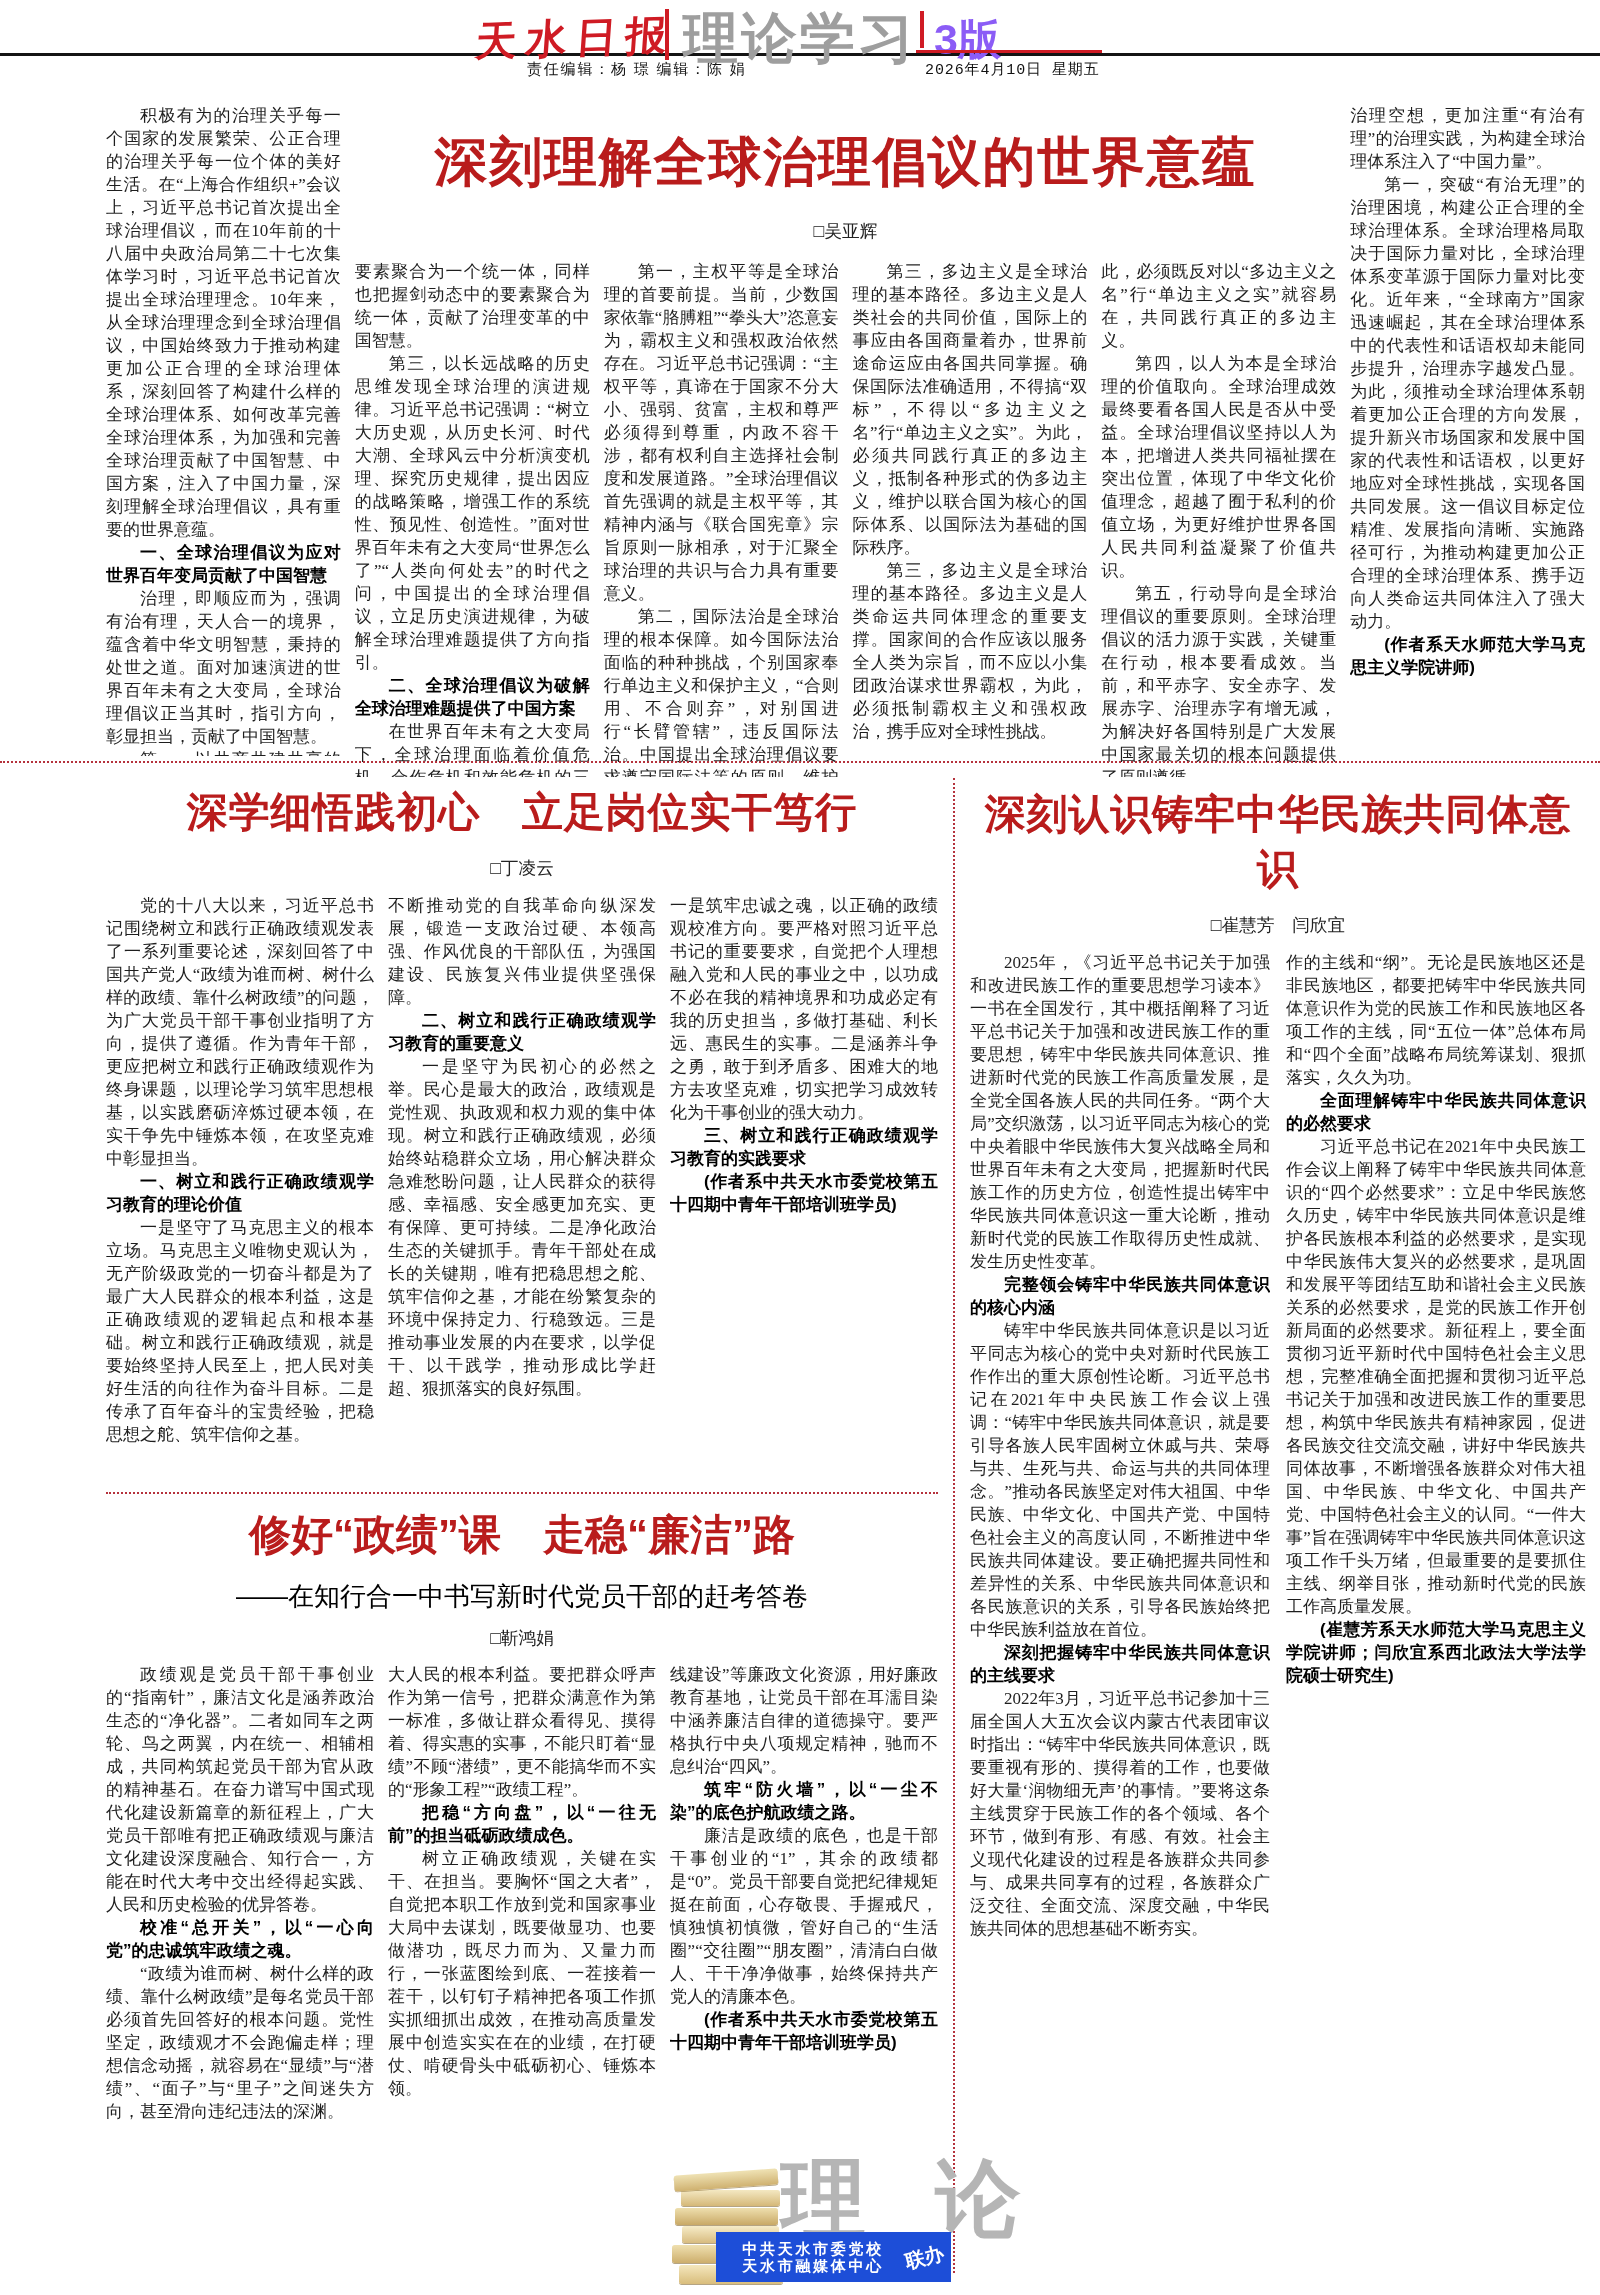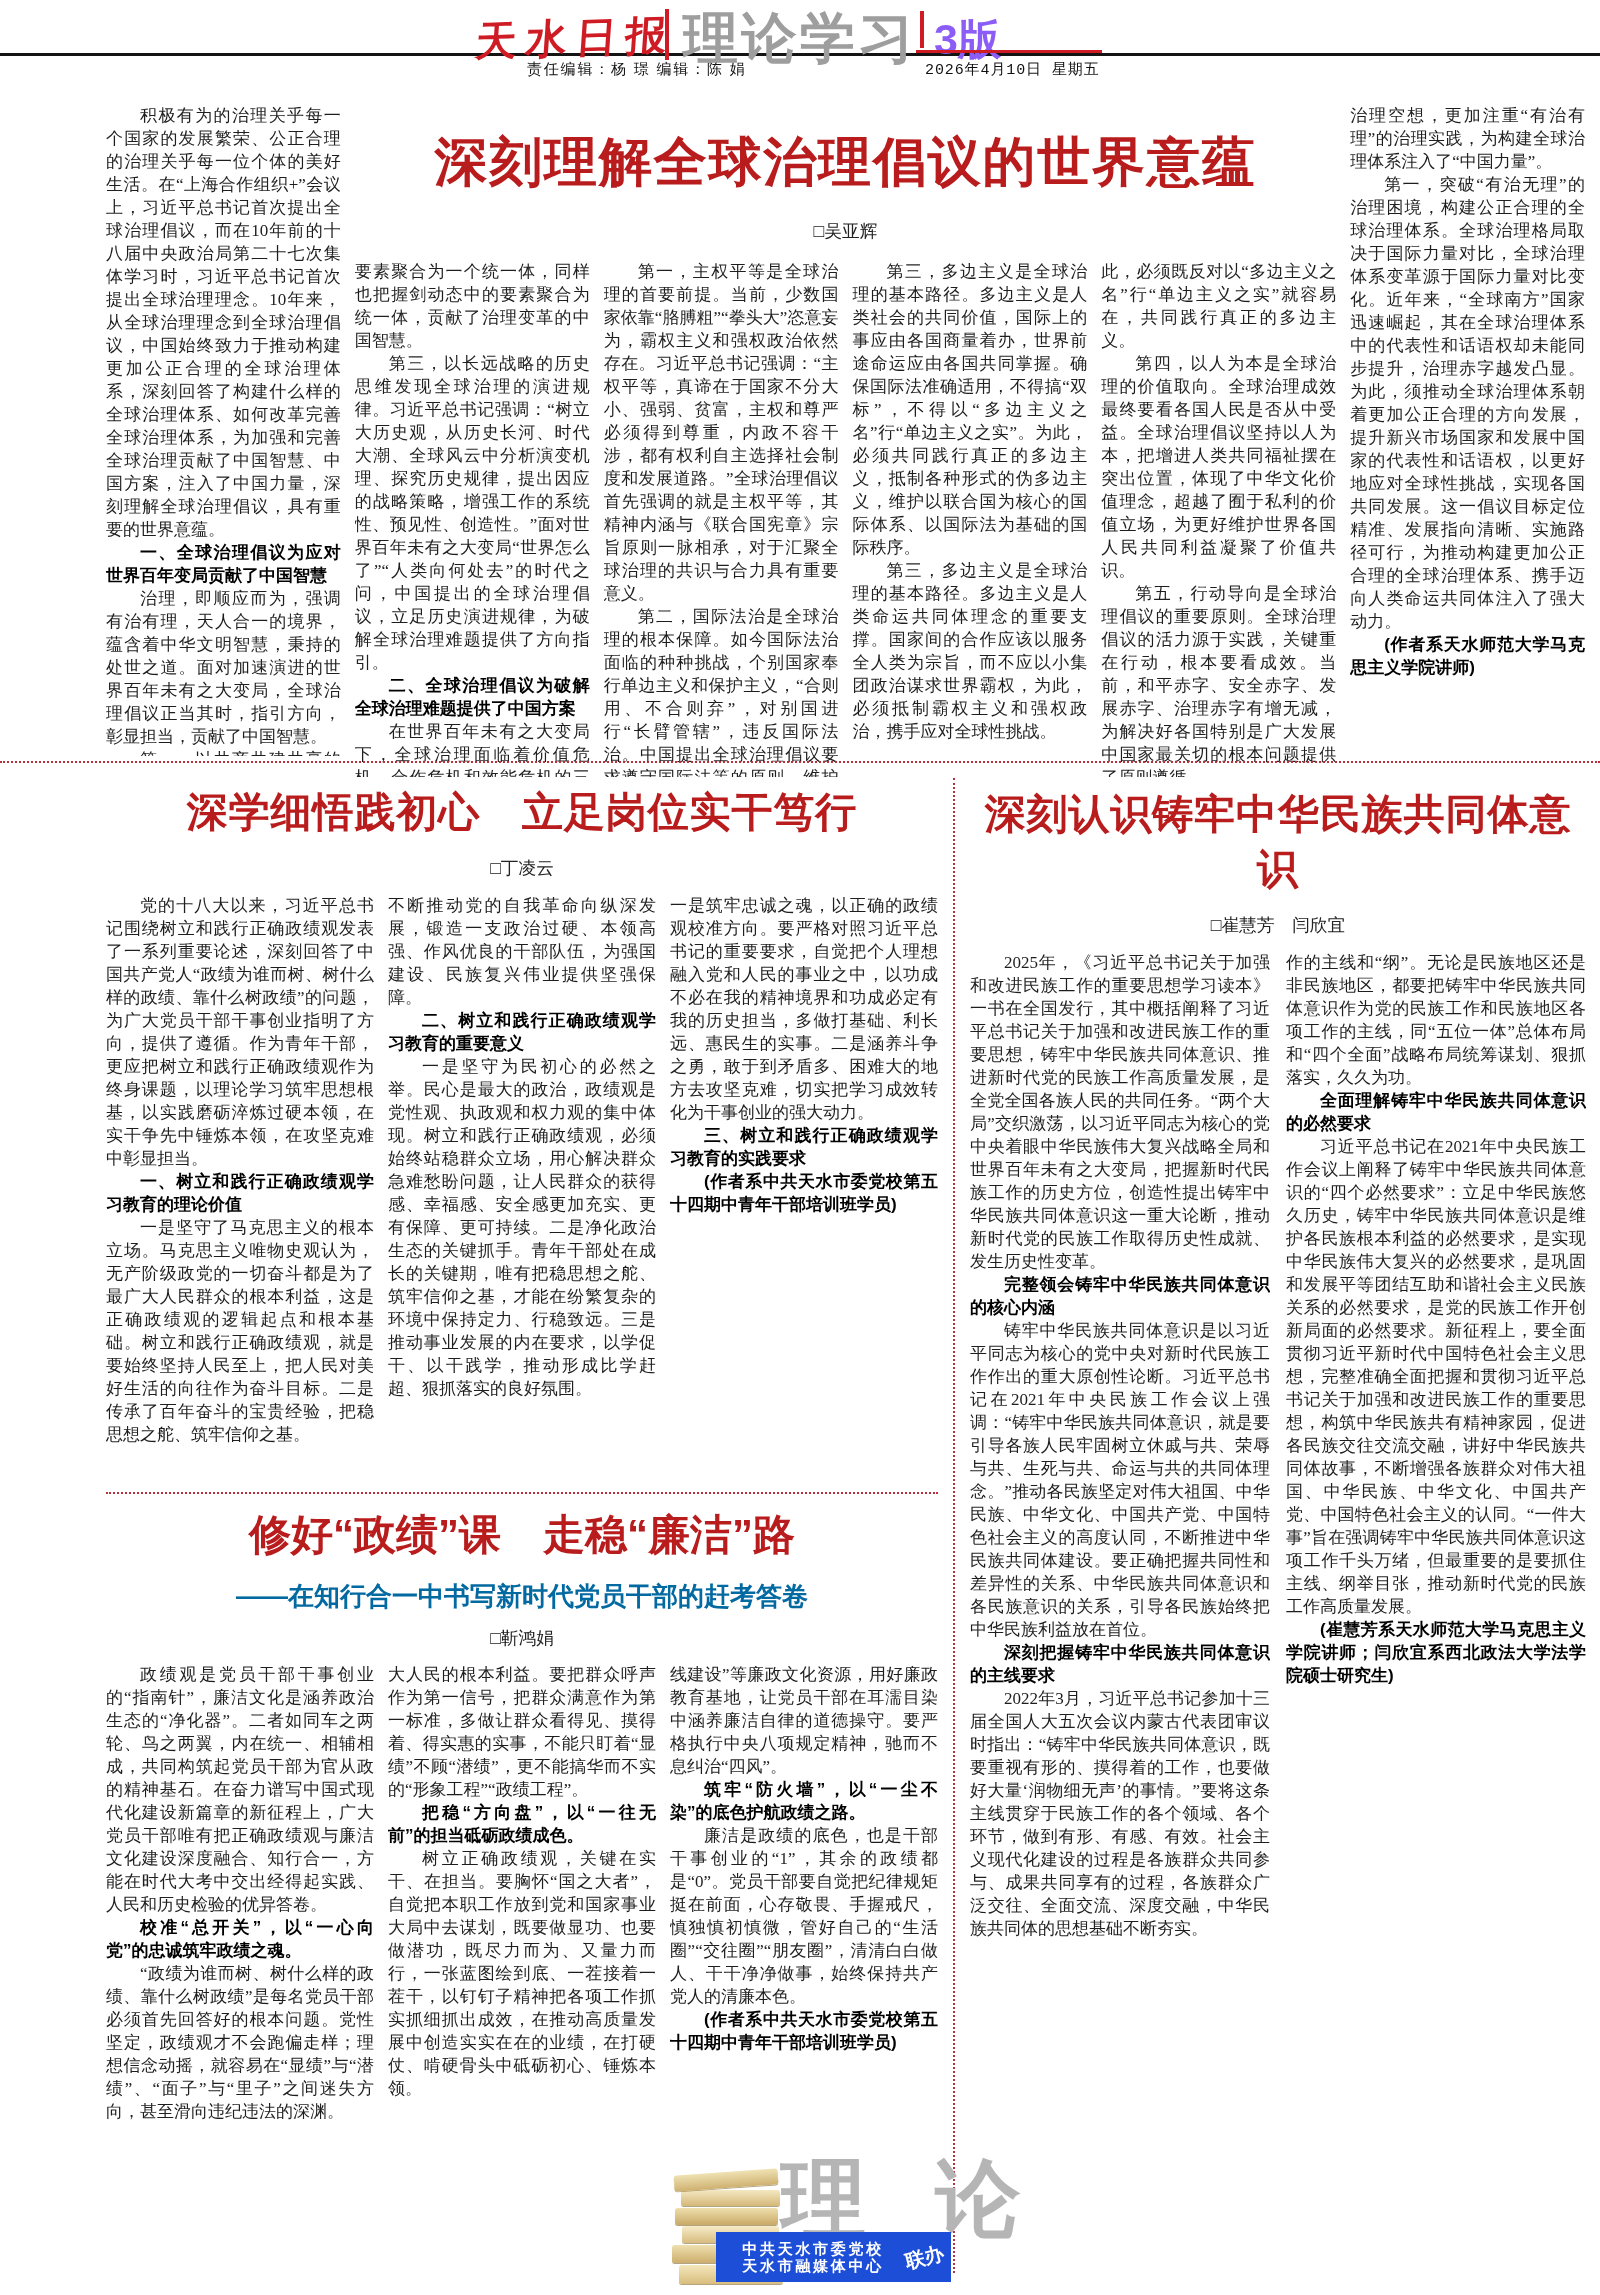--- a/index.html
+++ b/index.html
@@ -58,21 +58,21 @@
   
   .lower { position: absolute; left: 106px; top: 778px; width: 1479px; height: 1504px;
     display: grid; grid-template-columns: 832px 32px 616px; }
   .vdiv { width: 0; border-left: 2.7px dotted #b5323c; height: 1495px; margin: 0 auto; }
   
   .art2 .headline { font-size: 41px; letter-spacing: 0.9px; margin-top: 7px; }
   .art2 .byline { margin: 16px 0 14px 0; }
   .art2 .body3 { display: grid; grid-template-columns: repeat(3, 1fr); column-gap: 14px; height: 586px; }
   .hdiv-left { border-top: 2.7px dotted #b5323c; margin: 12.4px 0 8.8px 0; }
   .art4 .headline { font-size: 42px; margin-top: 12.4px; }
-  .art4 .subhead { text-align: center; font-size: 26px; font-weight: 700; color: #0369a1;
+  .art4 .subhead { text-align: center; font-size: 26px; font-weight: 400; color: #000000;
     font-family: "Liberation Sans","DejaVu Sans",sans-serif; margin-top: 16px; }
   .art4 .byline { margin: 12.4px 0 12.4px 0; }
   .art4 .body3 { display: grid; grid-template-columns: repeat(3, 1fr); column-gap: 14px; height: 625px; }
   .art4 .col3wrap { display: flex; flex-direction: column; gap: 28px; }
   .art4 .col3wrap .txt { flex: 1 1 auto; overflow: hidden; }
   
   .art3 .headline { font-size: 41px; letter-spacing: 0.9px; margin-top: 8.8px; }
   .art3 .byline { margin: 16px 0 14px 0; }
   .art3 .body2 { display: grid; grid-template-columns: repeat(2, 1fr); column-gap: 16px; height: 1399px; }
   

